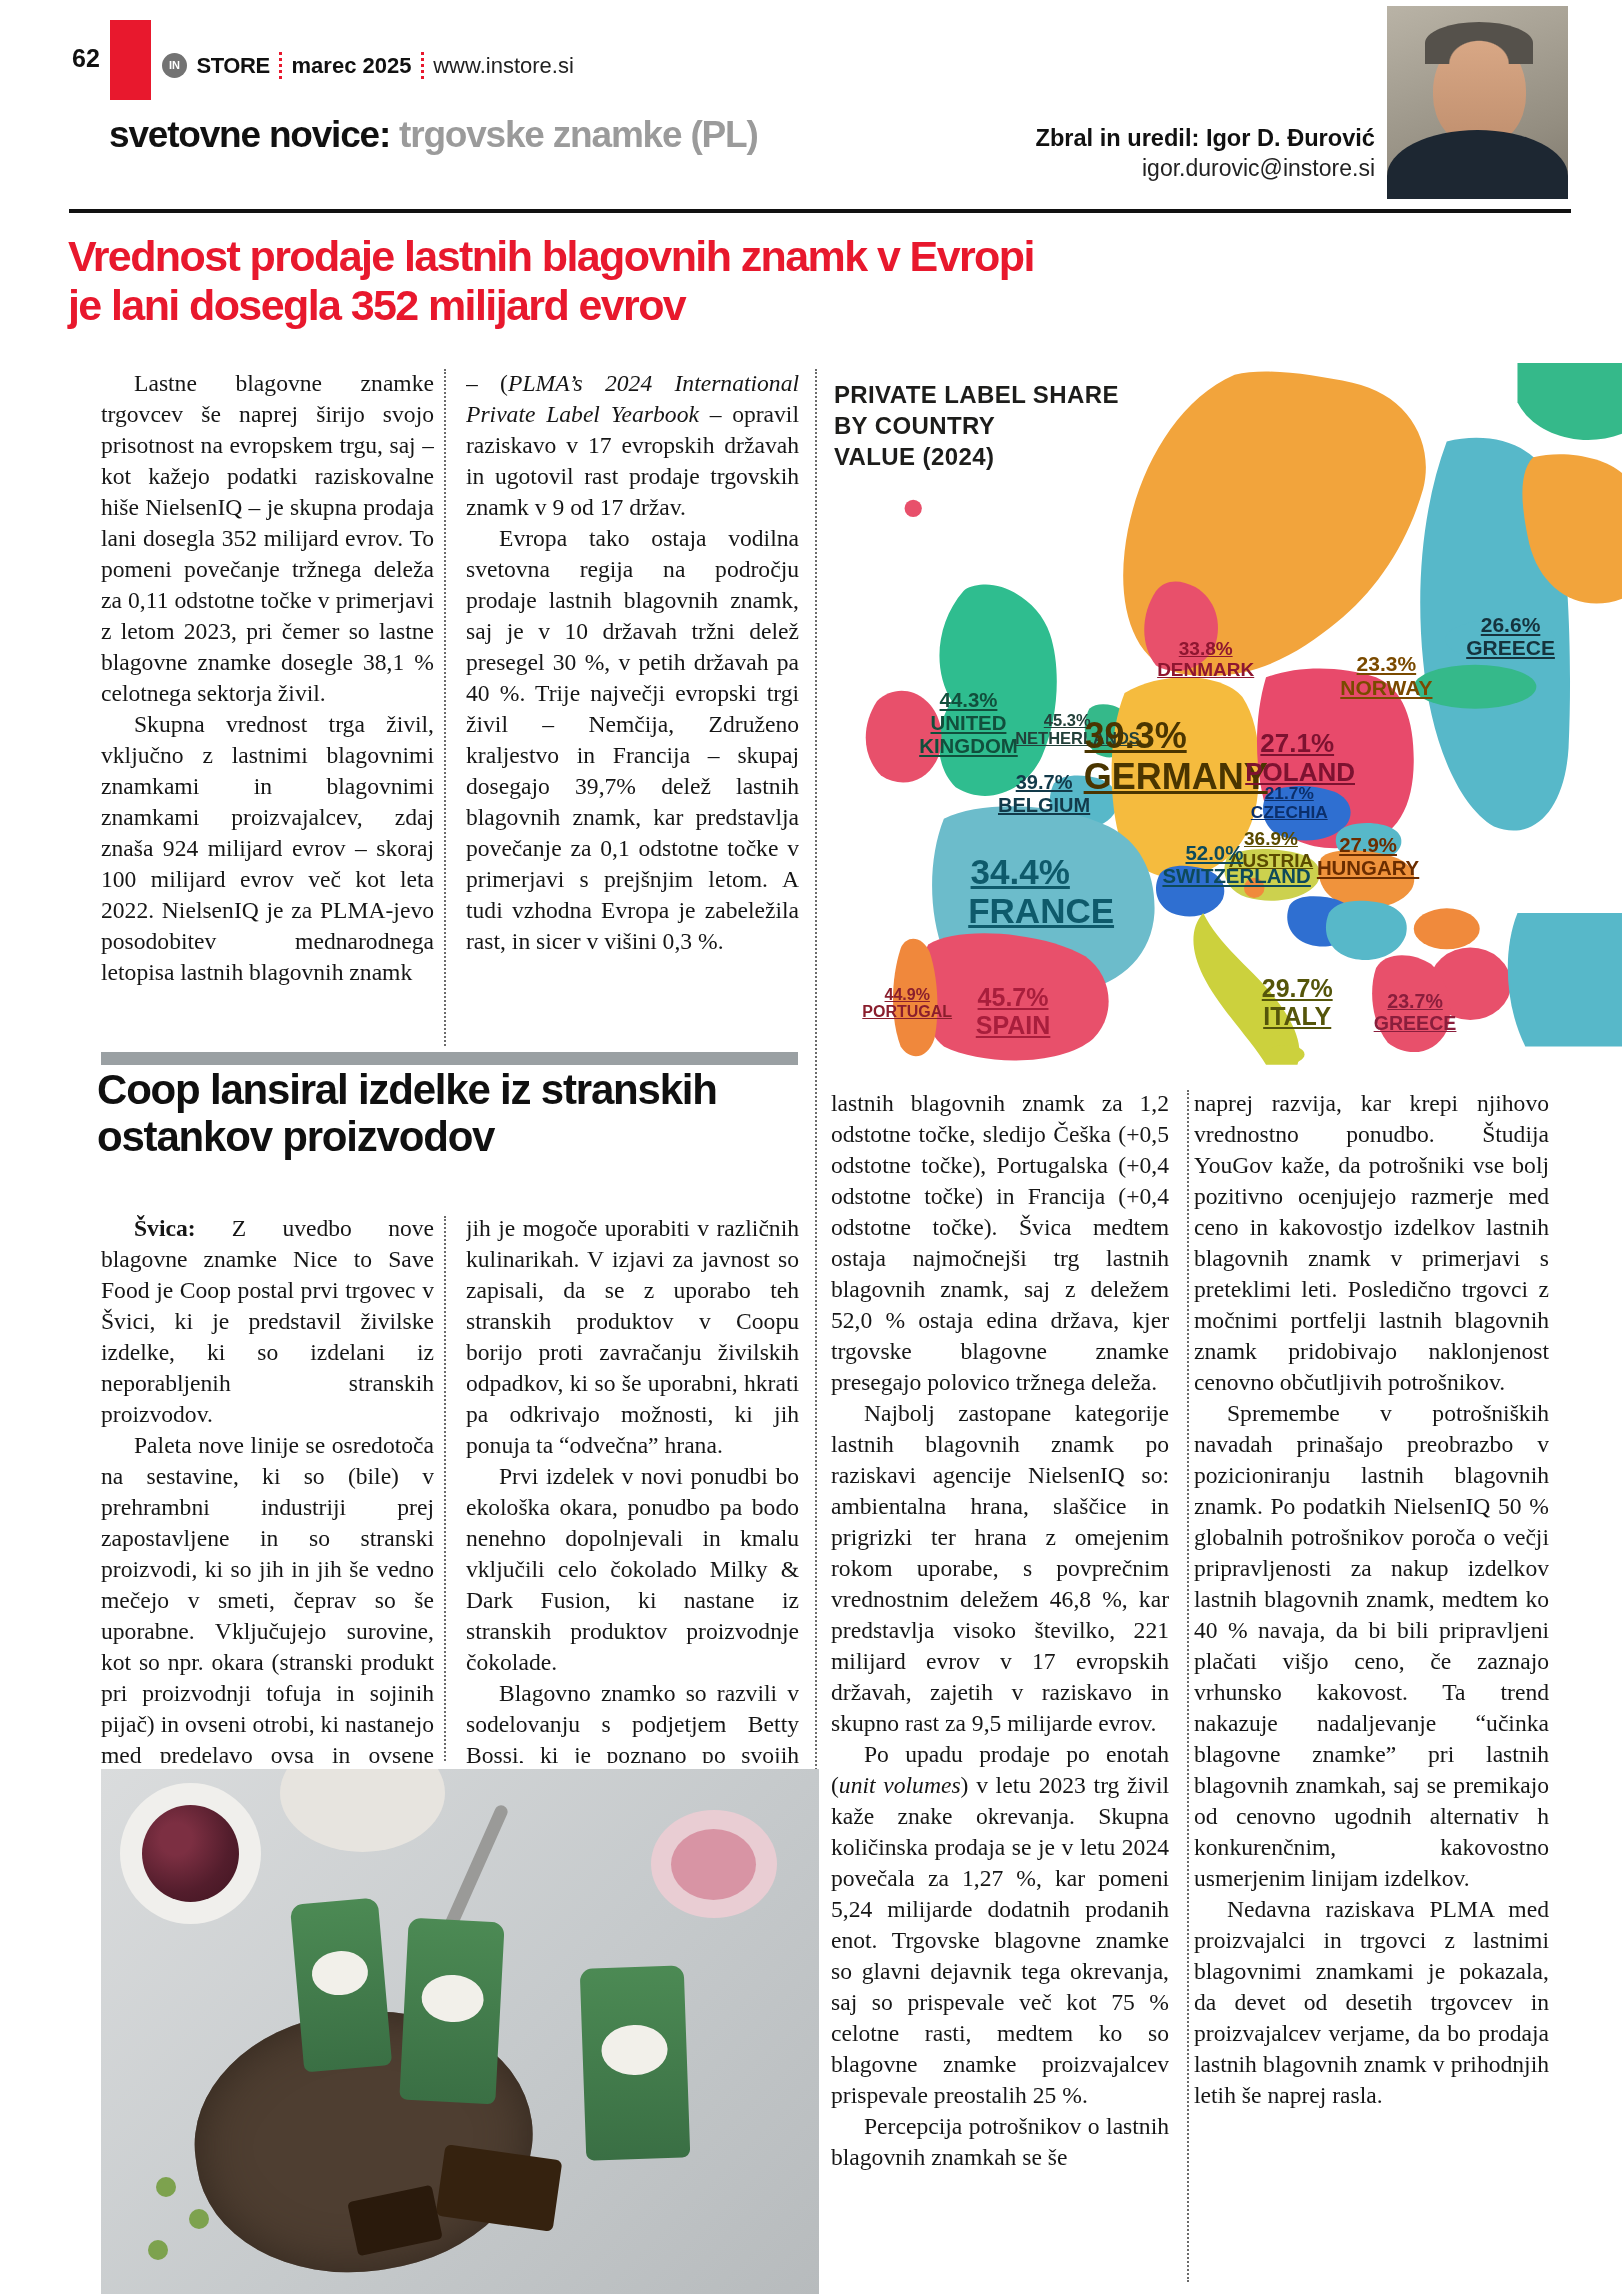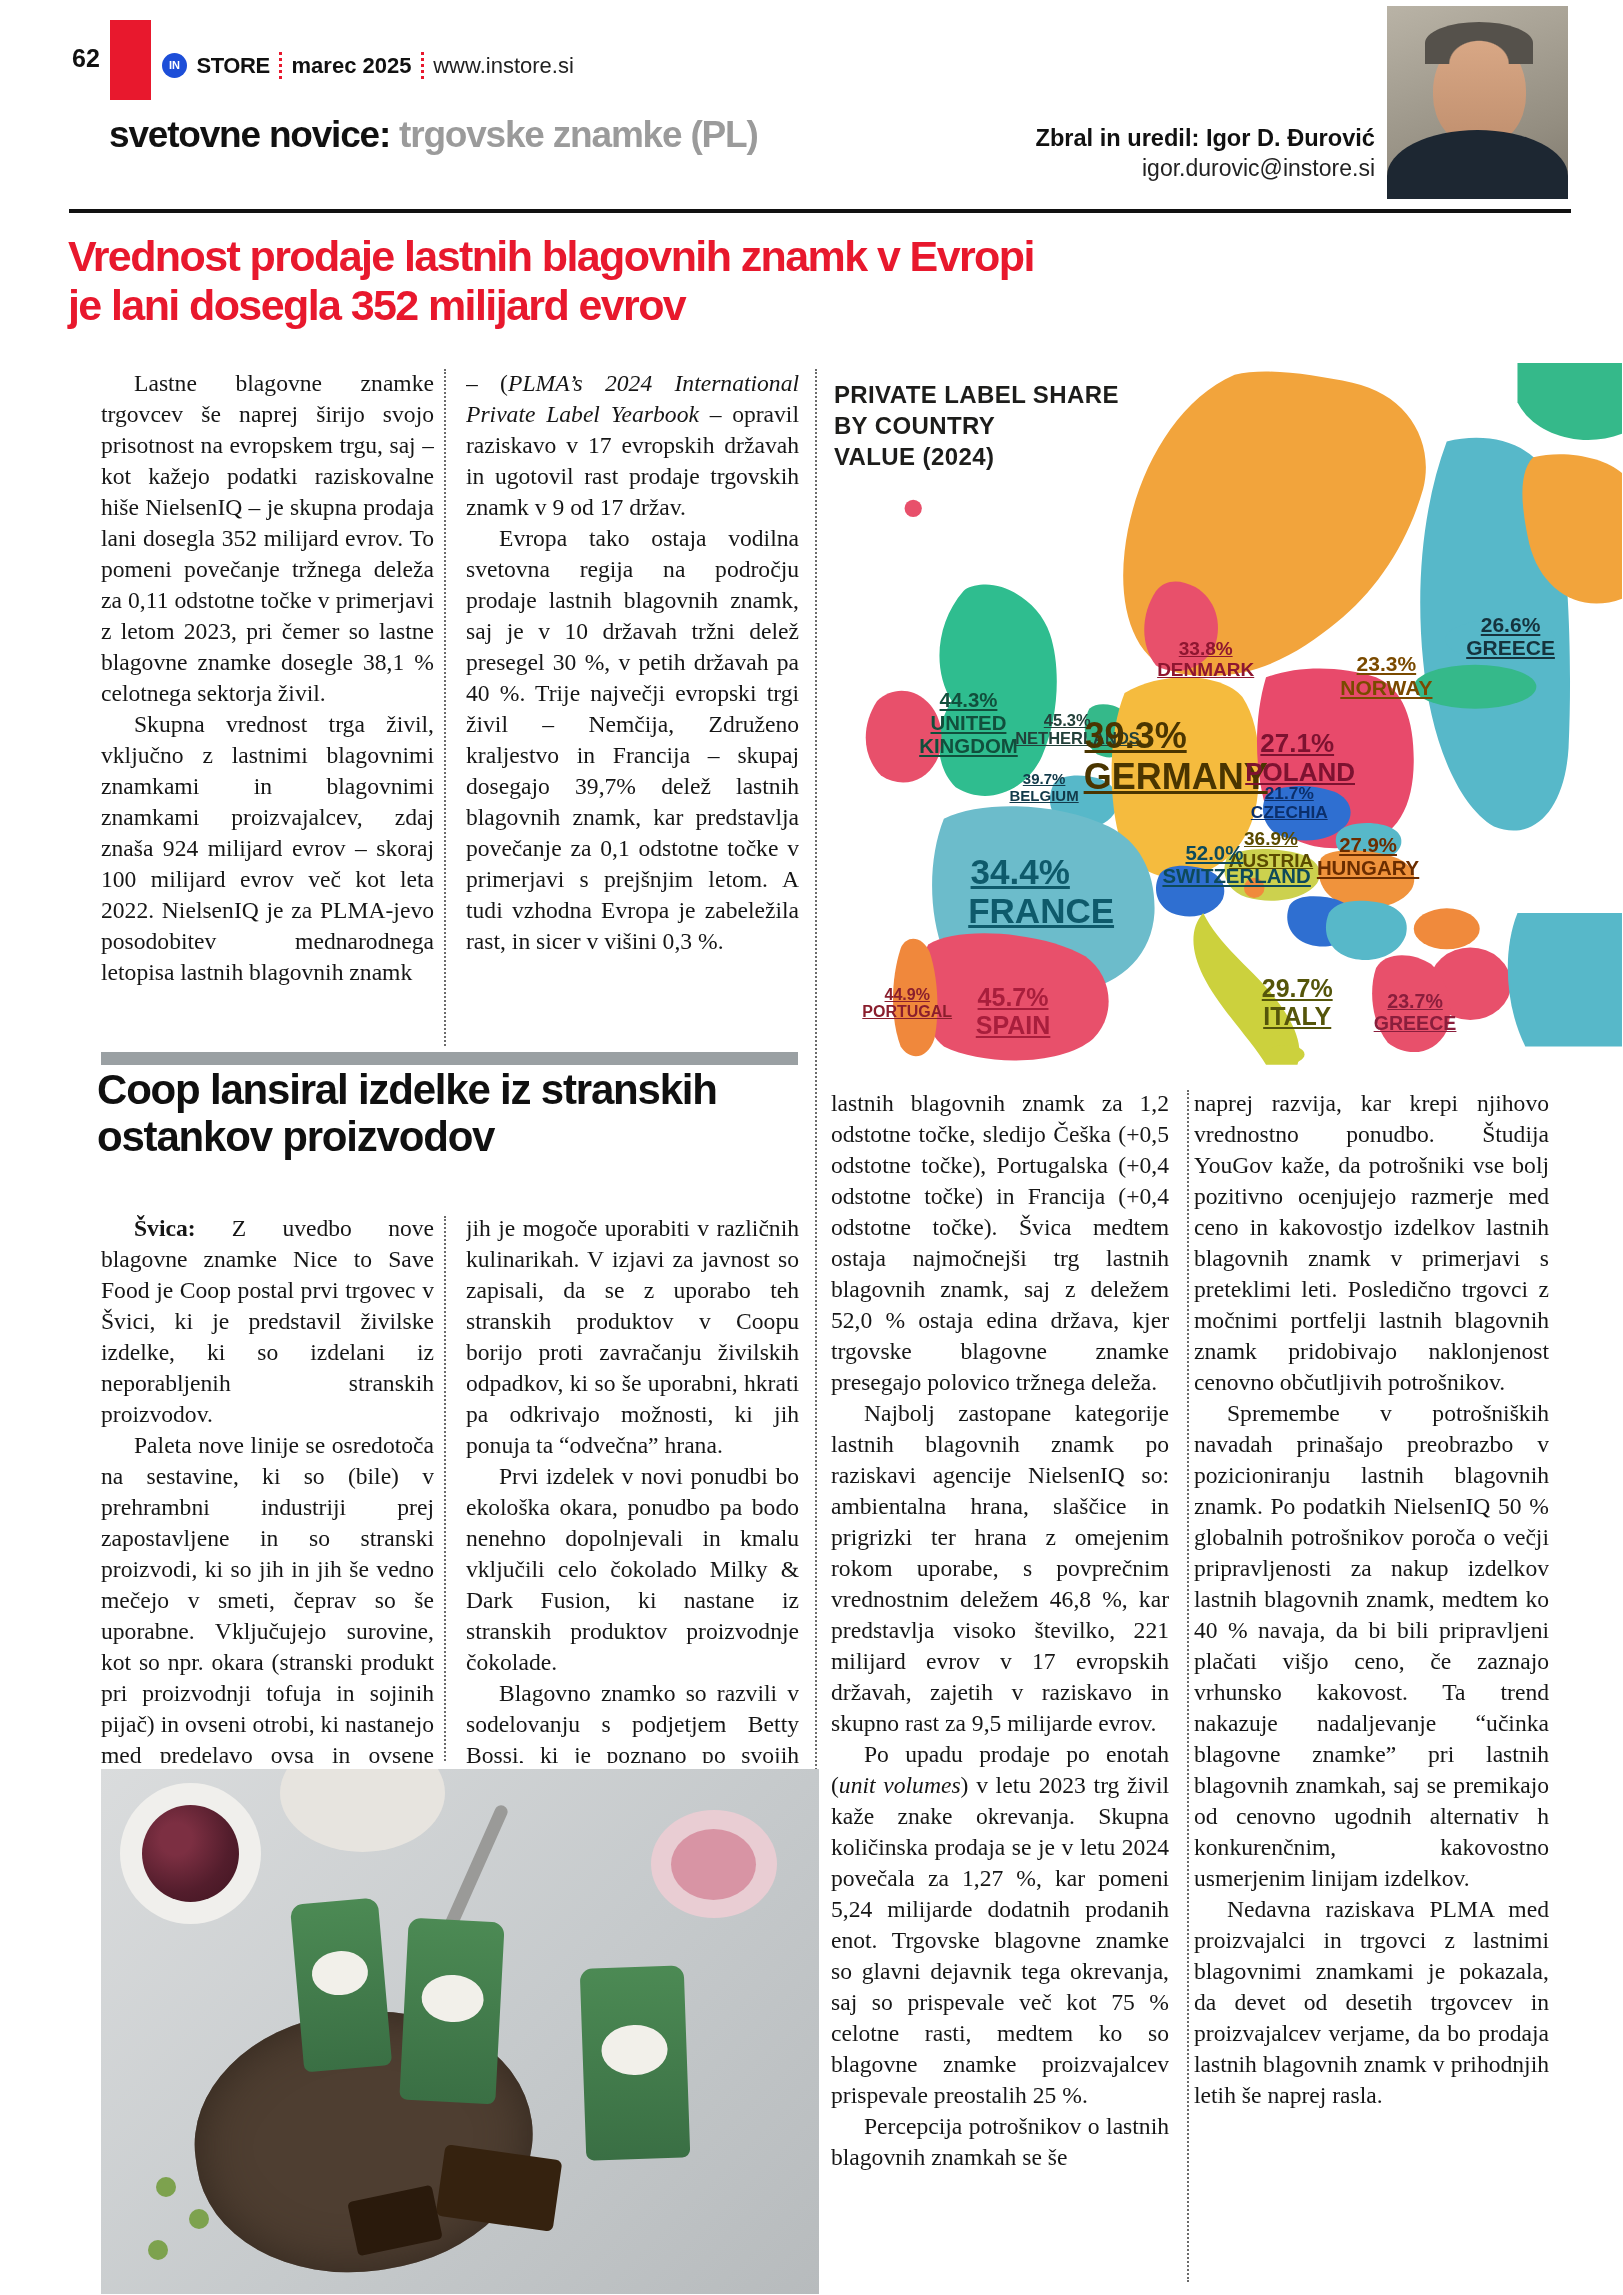--- a/index.html
+++ b/index.html
@@ -4,21 +4,21 @@
 <style>
   html,body{margin:0;padding:0;background:#e9e9e9;}
   #page{position:relative;width:1623px;height:2295px;background:#ffffff;overflow:hidden;
         font-family:"Liberation Serif",serif;color:#141414;}
   
   .pagenum{position:absolute;left:72px;top:46px;font:800 25px/1 "Liberation Sans",sans-serif;color:#111;}
   .redblock{position:absolute;left:110px;top:20.4px;width:41px;height:80px;background:#e8182d;}
   .brandrow{position:absolute;left:162px;top:52px;display:flex;align-items:center;gap:9.4px;
             font-family:"Liberation Sans",sans-serif;}
   .incircle{display:inline-flex;align-items:center;justify-content:center;width:25px;height:25px;
-            border-radius:50%;background:#1d4ed8;color:#fff;font:800 11px/1 "Liberation Sans",sans-serif;}
+            border-radius:50%;background:#737373;color:#fff;font:800 11px/1 "Liberation Sans",sans-serif;}
   .store{font:800 22px/1 "Liberation Sans",sans-serif;color:#111;letter-spacing:-0.4px;}
   .hdate{font:700 22px/1 "Liberation Sans",sans-serif;color:#111;}
   .hsite{font:400 22px/1 "Liberation Sans",sans-serif;color:#222;}
   .dotsep{width:0;height:27px;border-left:3.1px dotted #e8182d;}
   .editorbox{position:absolute;right:248px;top:124px;text-align:right;font-family:"Liberation Sans",sans-serif;}
   .editorbox .eb-name{font:800 23.6px/1.25 "Liberation Sans",sans-serif;color:#111;}
   .editorbox .eb-mail{font:400 23px/1.35 "Liberation Sans",sans-serif;color:#222;}
   .editor-photo{position:absolute;left:1387px;top:6.3px;width:181px;height:193px;overflow:hidden;
                 background:linear-gradient(160deg,#b9b3a6,#938d80 70%,#7e786d);}
   .ep-face{position:absolute;left:46px;top:30px;width:93px;height:110px;border-radius:50% 50% 46% 46%;
@@ -200,21 +200,21 @@
           <span class="ml-name">NETHERLANDS</span>
         </div>
         <div class="map-label" style="left: 38.9%; top: 50.1%; font-size: 36px; color: rgb(74, 53, 0);">
           <span class="ml-value">39.3%</span>
           <span class="ml-name">GERMANY</span>
         </div>
         <div class="map-label" style="left: 59.2%; top: 51.9%; font-size: 26px; color: rgb(125, 18, 48);">
           <span class="ml-value">27.1%</span>
           <span class="ml-name">POLAND</span>
         </div>
-        <div class="map-label" style="left: 27.4%; top: 57.9%; font-size: 15px; color: rgb(18, 58, 74);">
+        <div class="map-label" style="left: 27.4%; top: 57.9%; font-size: 20px; color: rgb(18, 58, 74);">
           <span class="ml-value">39.7%</span>
           <span class="ml-name">BELGIUM</span>
         </div>
         <div class="map-label" style="left: 58.2%; top: 59.7%; font-size: 17.3px; color: rgb(11, 47, 107);">
           <span class="ml-value">21.7%</span>
           <span class="ml-name">CZECHIA</span>
         </div>
         <div class="map-label" style="left: 55.9%; top: 66%; font-size: 19px; color: rgb(90, 74, 0);">
           <span class="ml-value">36.9%</span>
           <span class="ml-name">AUSTRIA</span>

